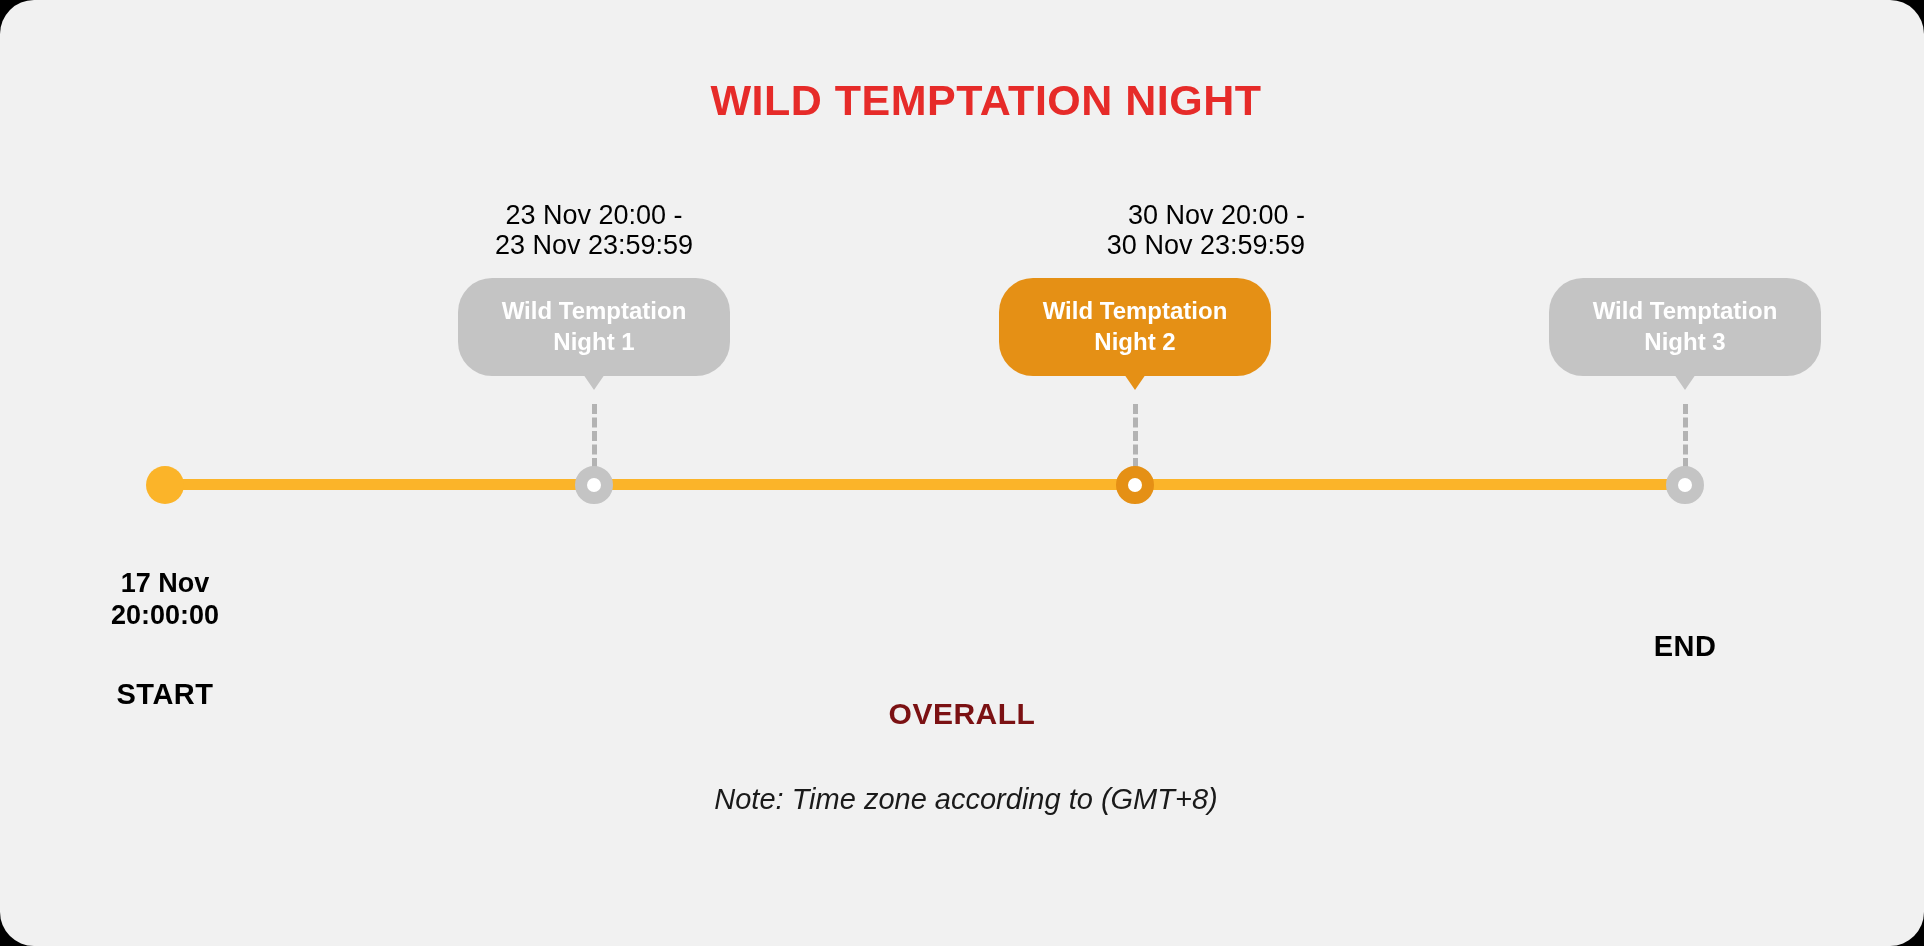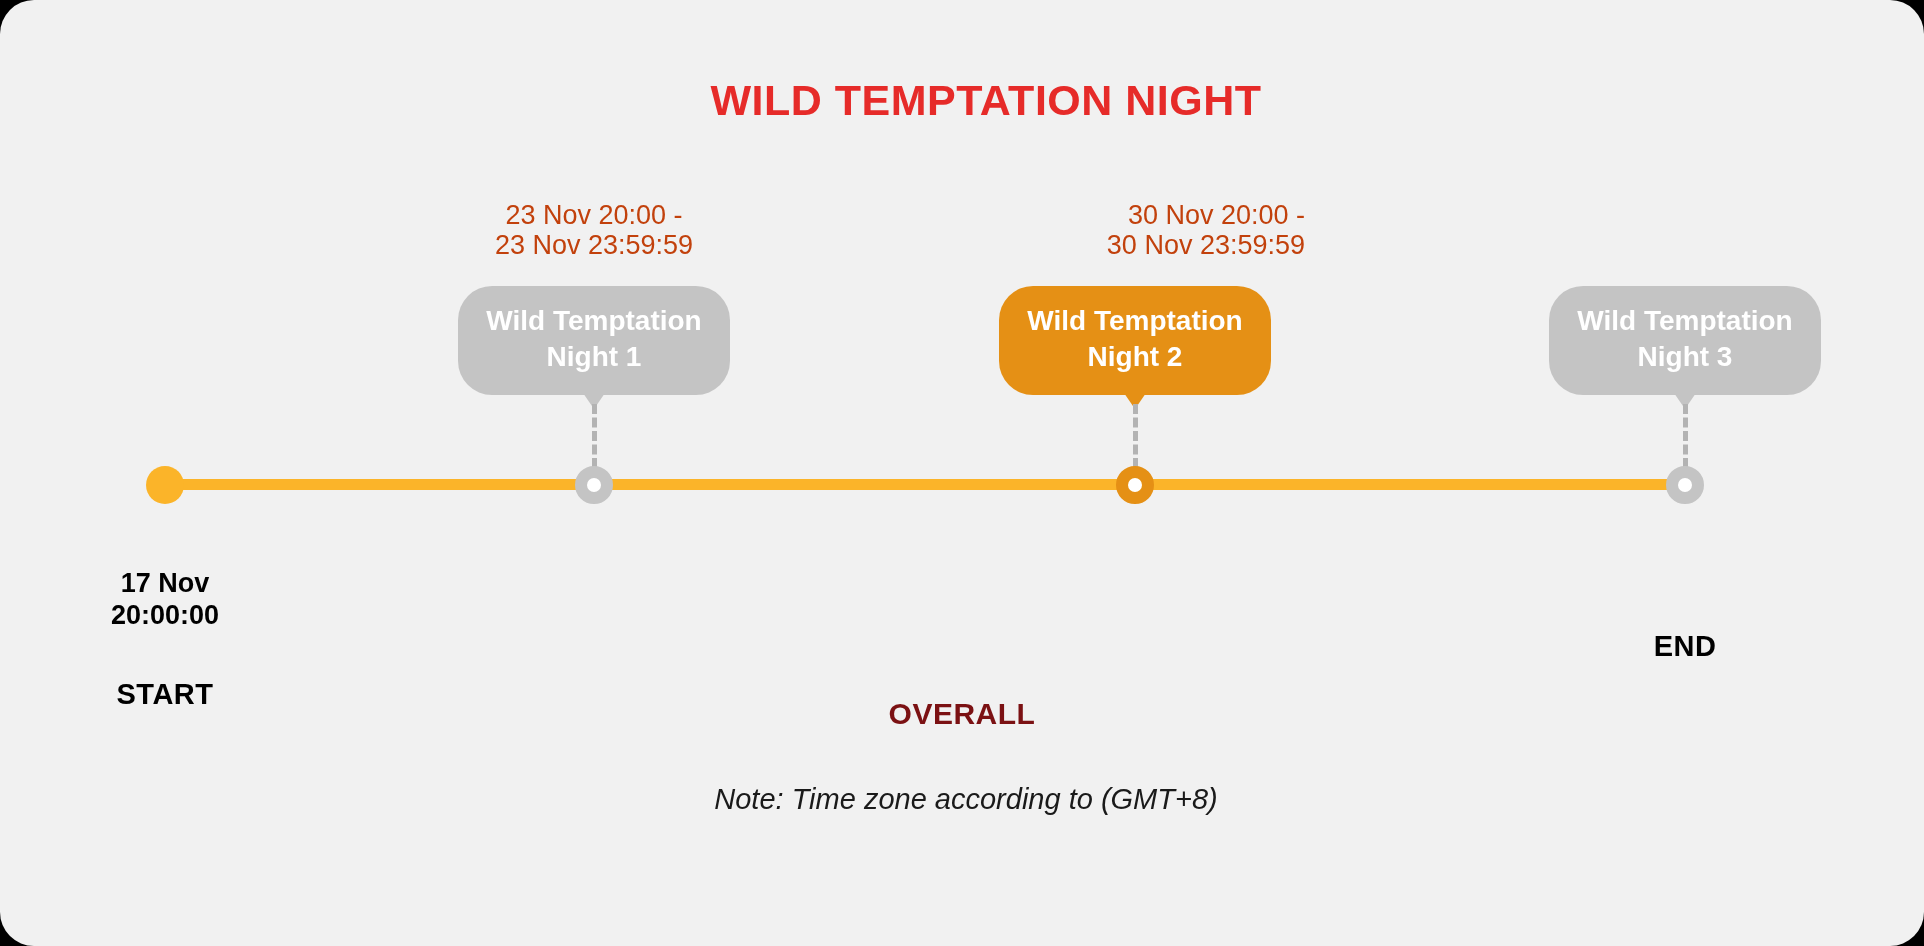--- a/index.html
+++ b/index.html
@@ -93,27 +93,27 @@
     top: 404px;
     height: 64px;
     margin-left: -2px;
   }
 
   
   .bubble {
     position: absolute;
     width: 272px;
     margin-left: -136px;
-    top: 286px;
+    top: 278px;
     border-radius: 34px;
     padding: 17px 10px 19px;
     box-sizing: border-box;
     text-align: center;
     color: #FFFFFF;
-    font-size: 28px;
+    font-size: 24px;
     font-weight: bold;
     line-height: 1.3;
   }
   .bubble.grey  { background: #C4C4C4; }
   .bubble.orange{ background: #E59015; }
   .bubble .tail {
     position: absolute;
     left: 50%;
     bottom: -14px;
     margin-left: -11px;
@@ -125,21 +125,21 @@
   .bubble.grey   .tail { border-top: 16px solid #C4C4C4; }
   .bubble.orange .tail { border-top: 16px solid #E59015; }
 
   
   .date-caption {
     position: absolute;
     width: 340px;
     margin-left: -170px;
     top: 200px;
     text-align: center;
-    color: #c2410c;
+    color: #000000;
     font-size: 27px;
     line-height: 1.12;
     white-space: pre-line;
   }
 
   
   .endpoint-label {
     position: absolute;
     width: 320px;
     margin-left: -160px;

